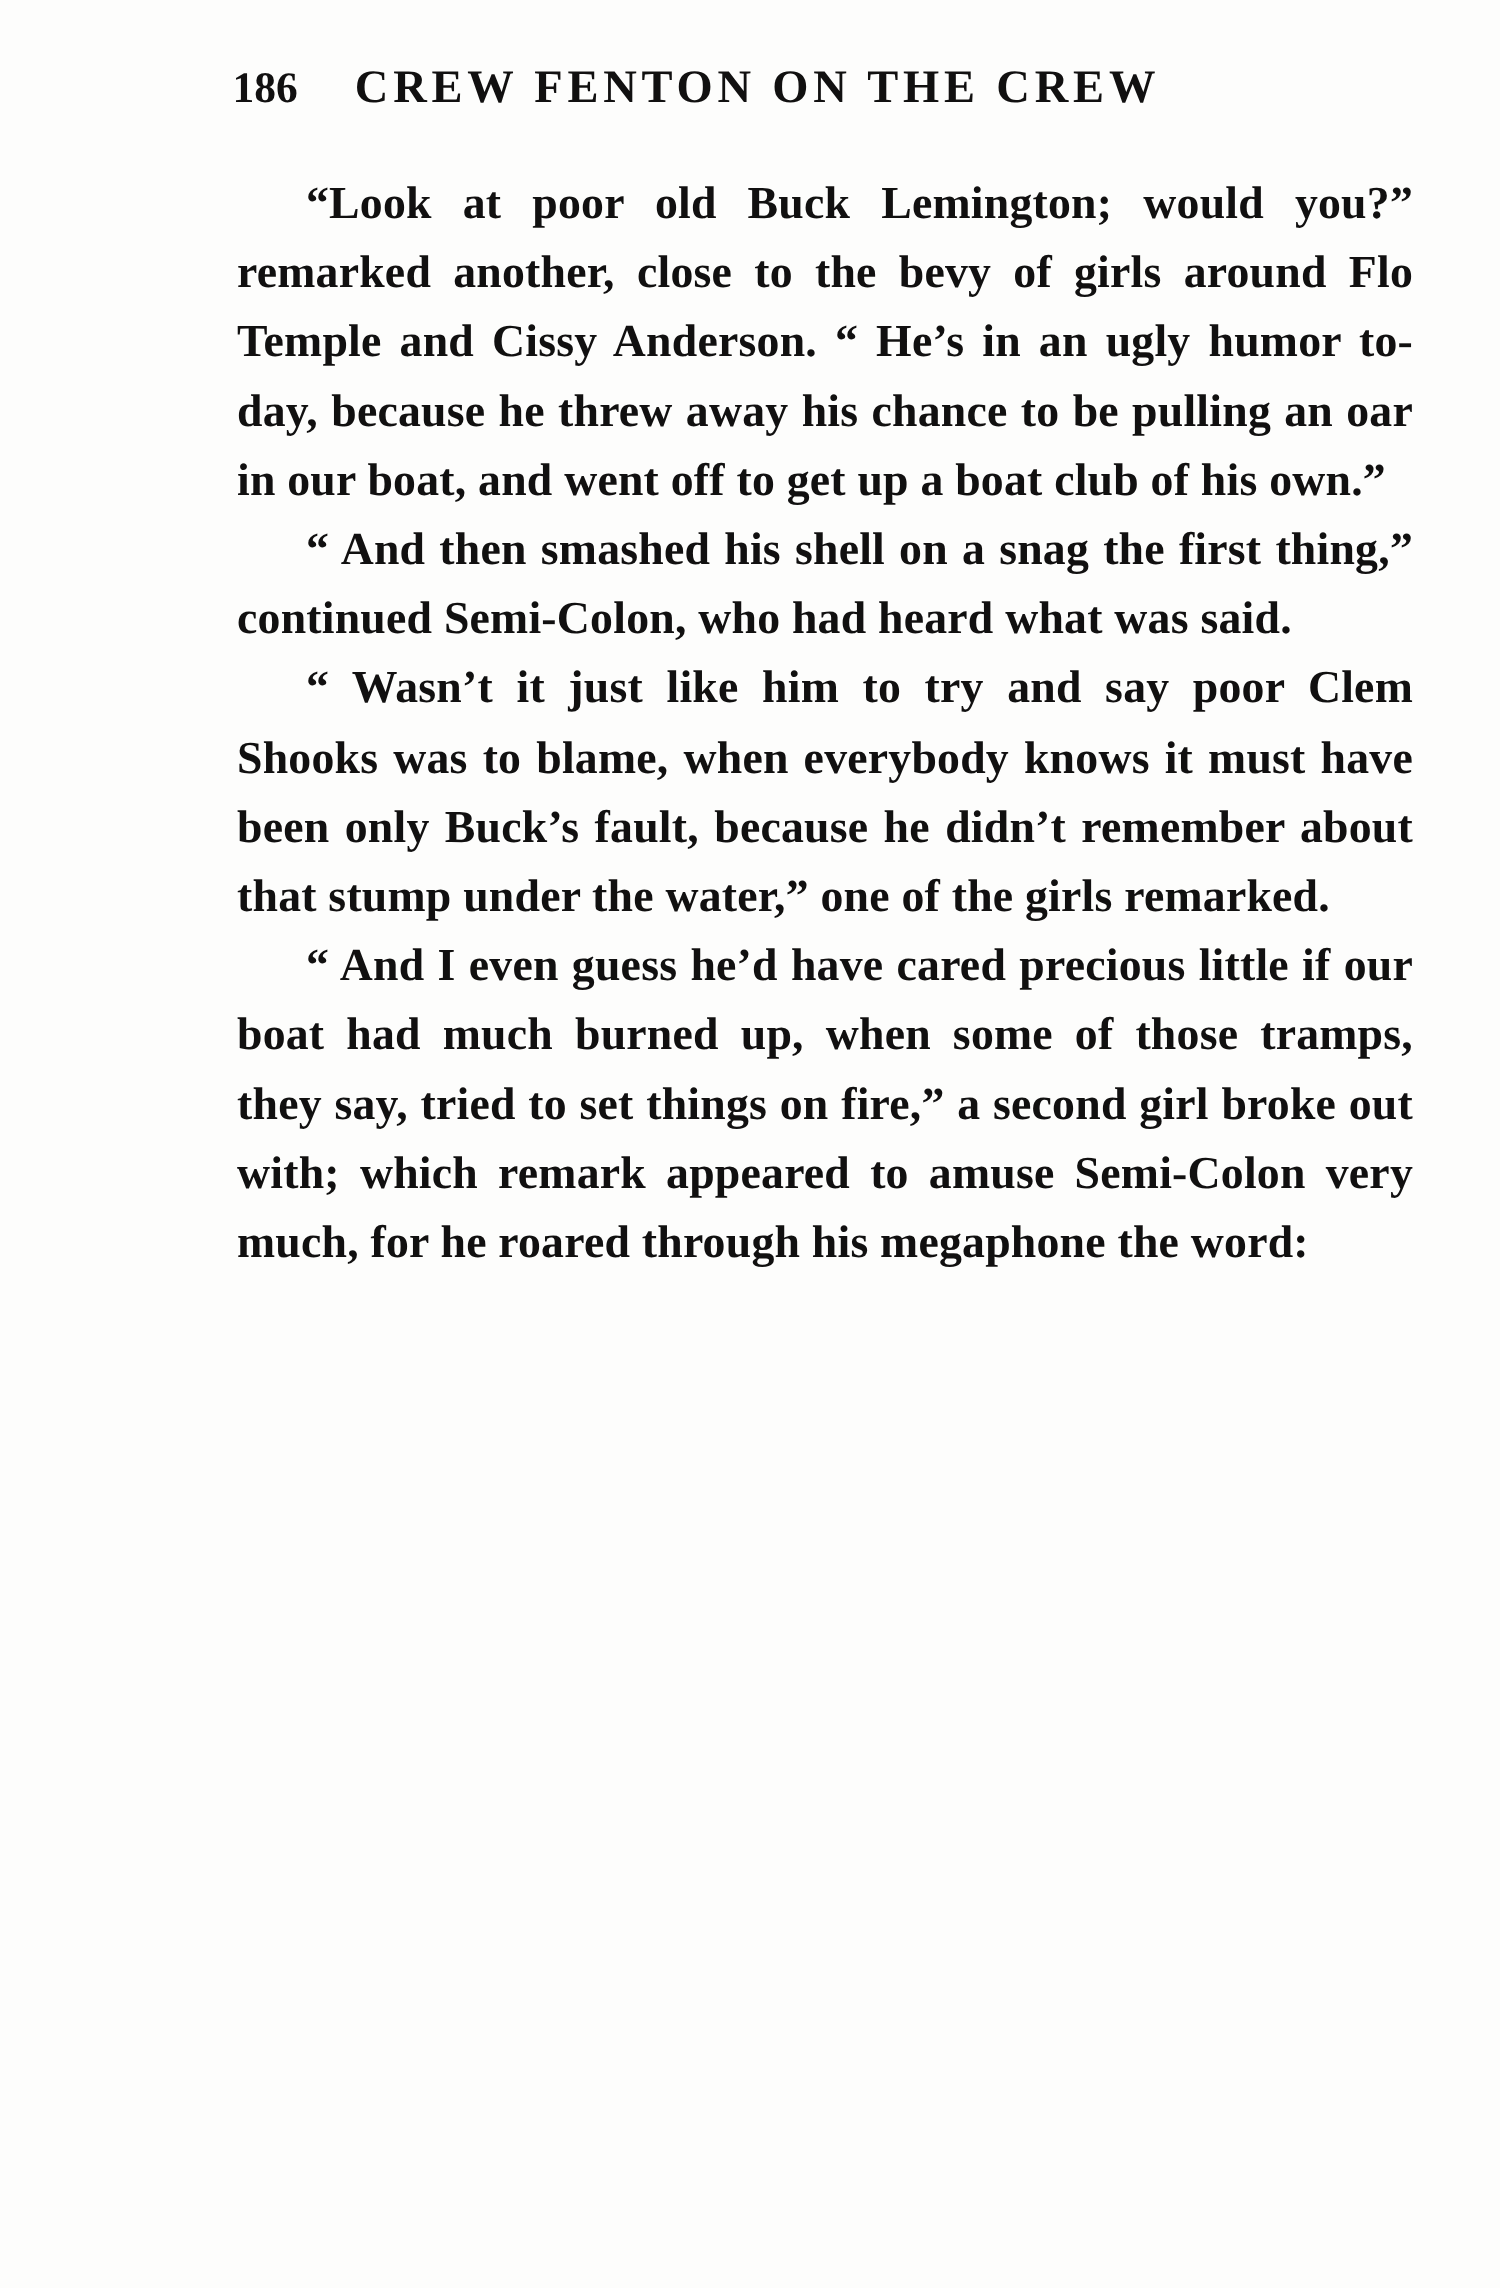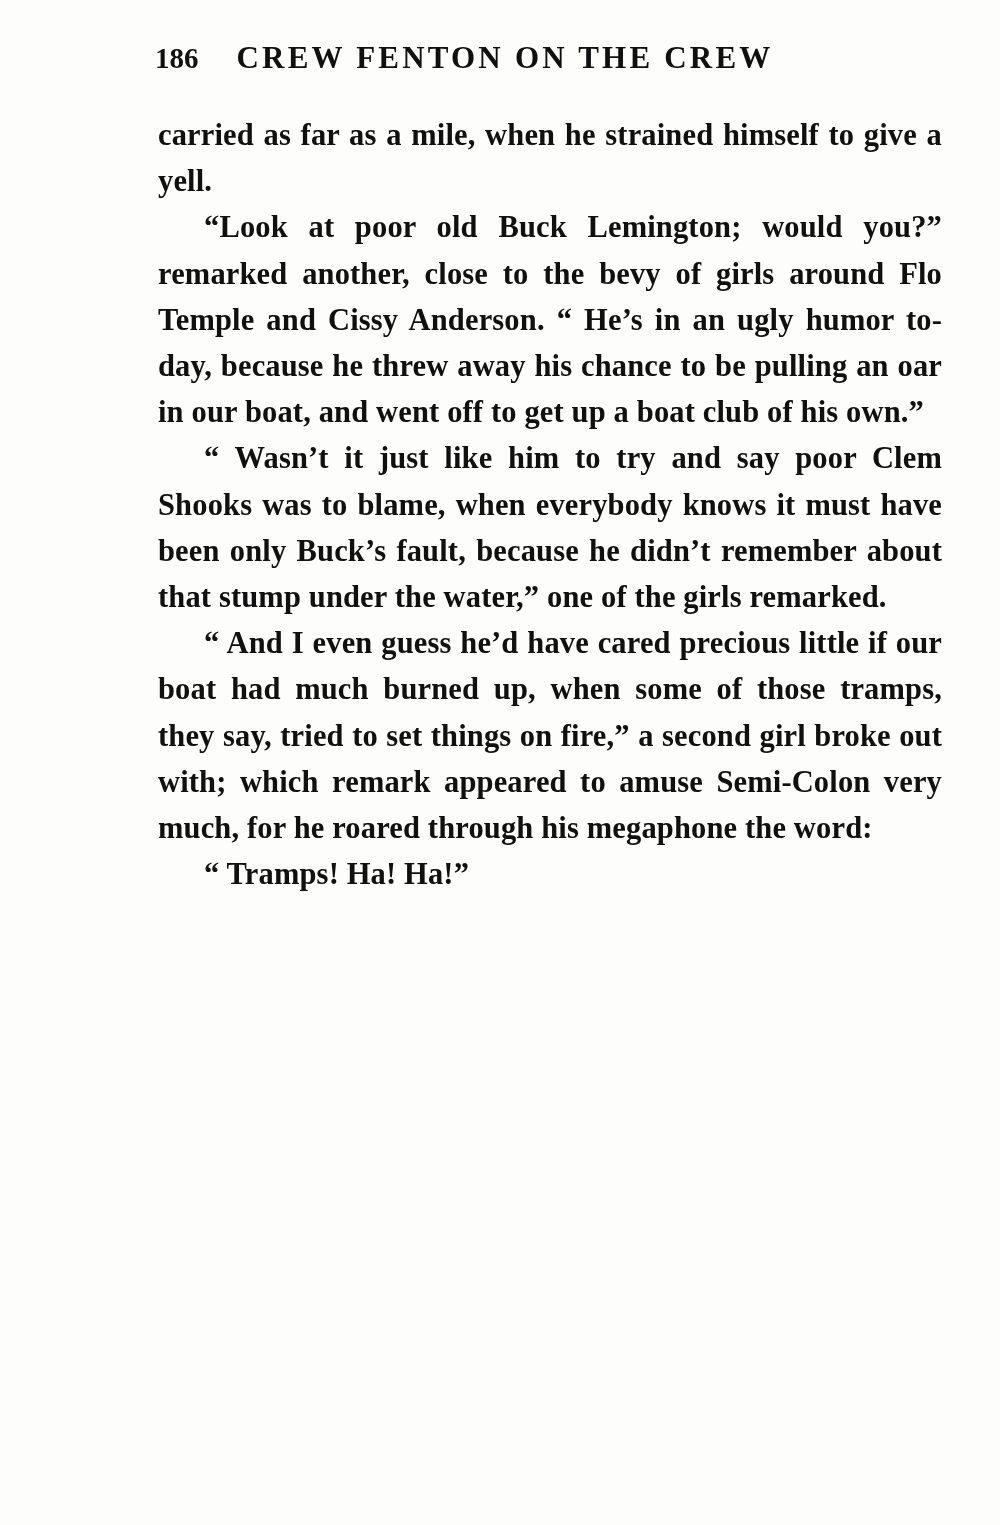--- a/index.html
+++ b/index.html
@@ -67,20 +67,19 @@
 <body>
 
 <div class="page">
 
   <div class="header">
     <span class="folio">186</span>
     <span class="running-title">CREW FENTON ON THE CREW</span>
   </div>
 
   <div class="body-text">
-    <p>carried as far as a mile, when he strained himself to give a yell.</p>
     <p class="indent">“Look at poor old Buck Lemington; would you?” remarked another, close to the bevy of girls around Flo Temple and Cissy Anderson. “ He’s in an ugly humor to-day, because he threw away his chance to be pulling an oar in our boat, and went off to get up a boat club of his own.”</p>
+    <p class="indent">“ And then smashed his shell on a snag the first thing,” continued Semi-Colon, who had heard what was said.</p>
     <p class="indent">“ Wasn’t it just like him to try and say poor Clem Shooks was to blame, when everybody knows it must have been only Buck’s fault, because he didn’t remember about that stump under the water,” one of the girls remarked.</p>
     <p class="indent">“ And I even guess he’d have cared precious little if our boat had much burned up, when some of those tramps, they say, tried to set things on fire,” a second girl broke out with; which remark appeared to amuse Semi-Colon very much, for he roared through his megaphone the word:</p>
-    <p class="indent">“ Tramps! Ha! Ha!”</p>
   </div>
 
 </div>
 
 </body></html>

